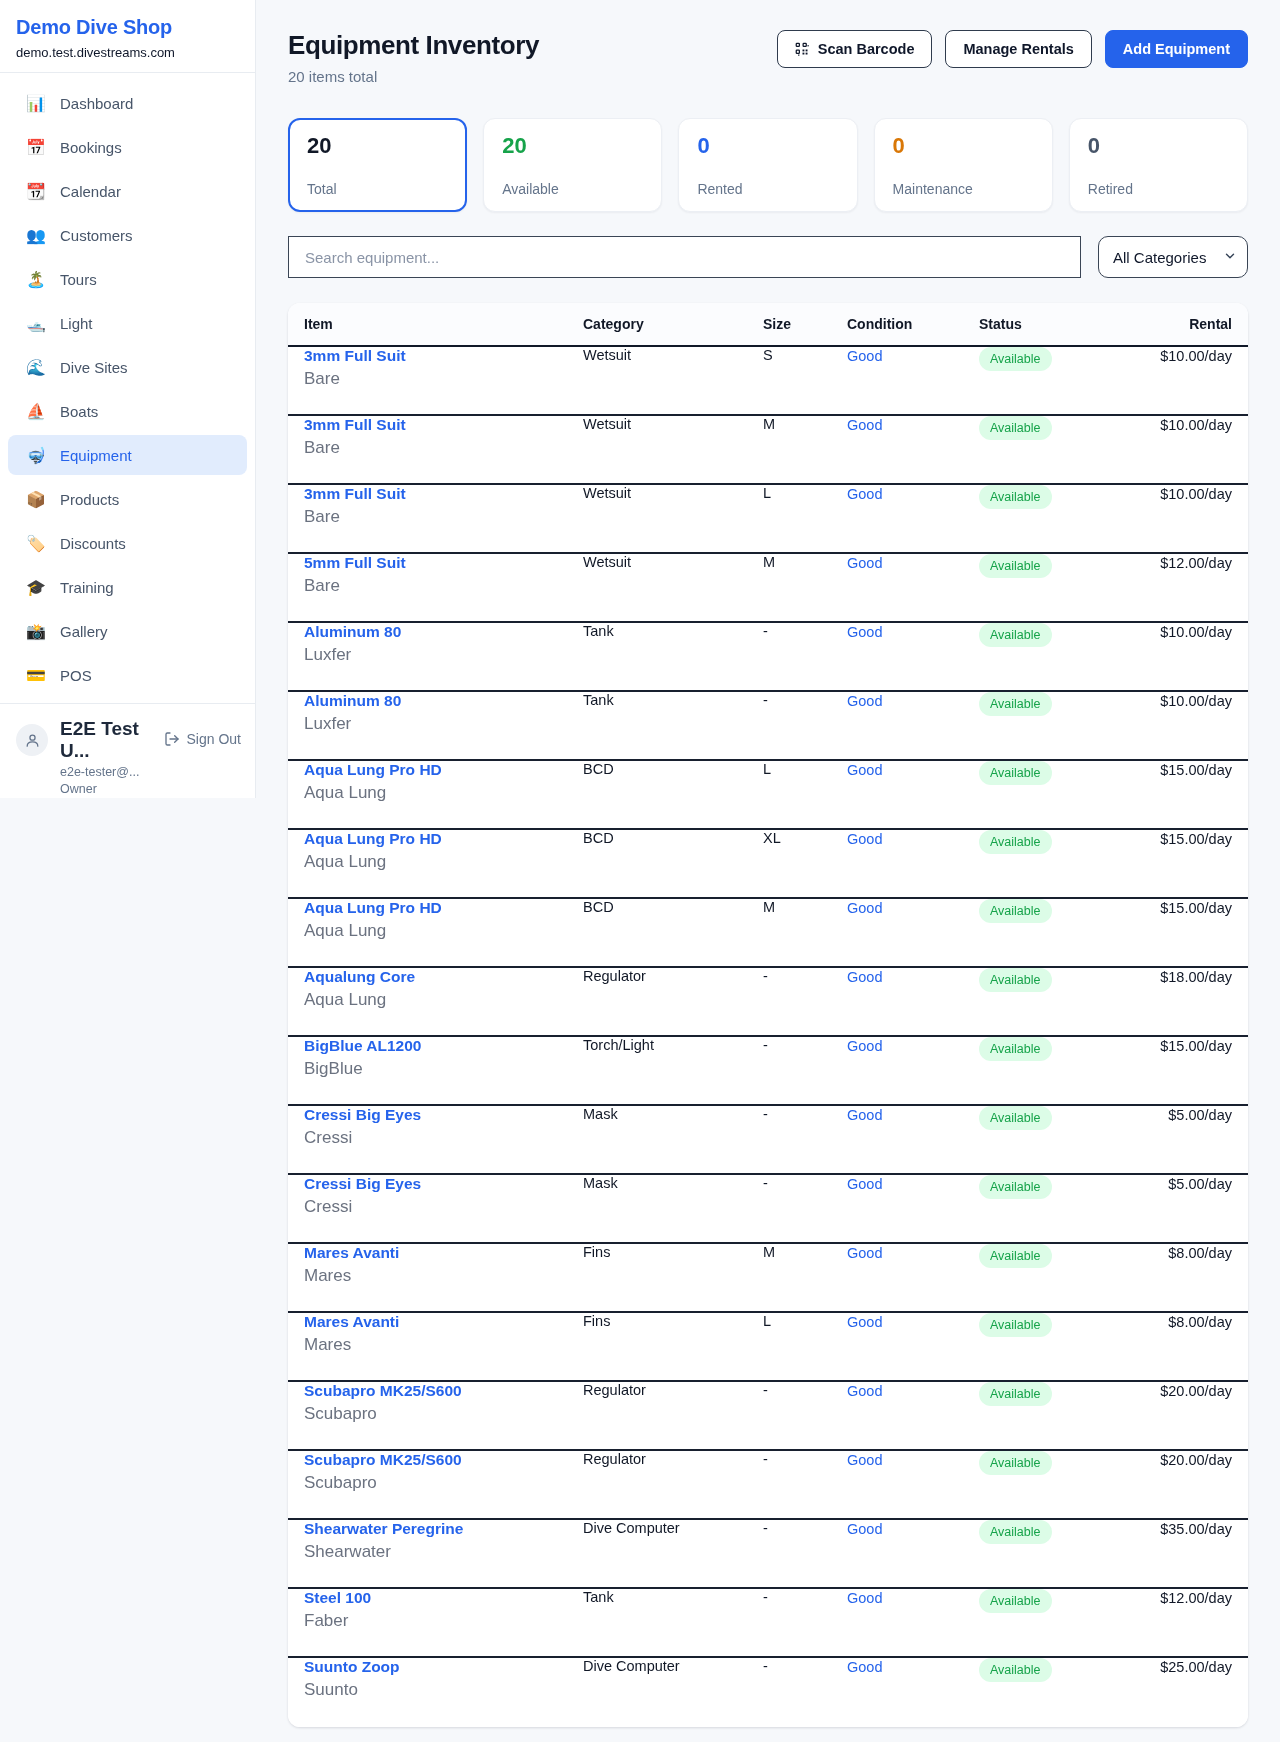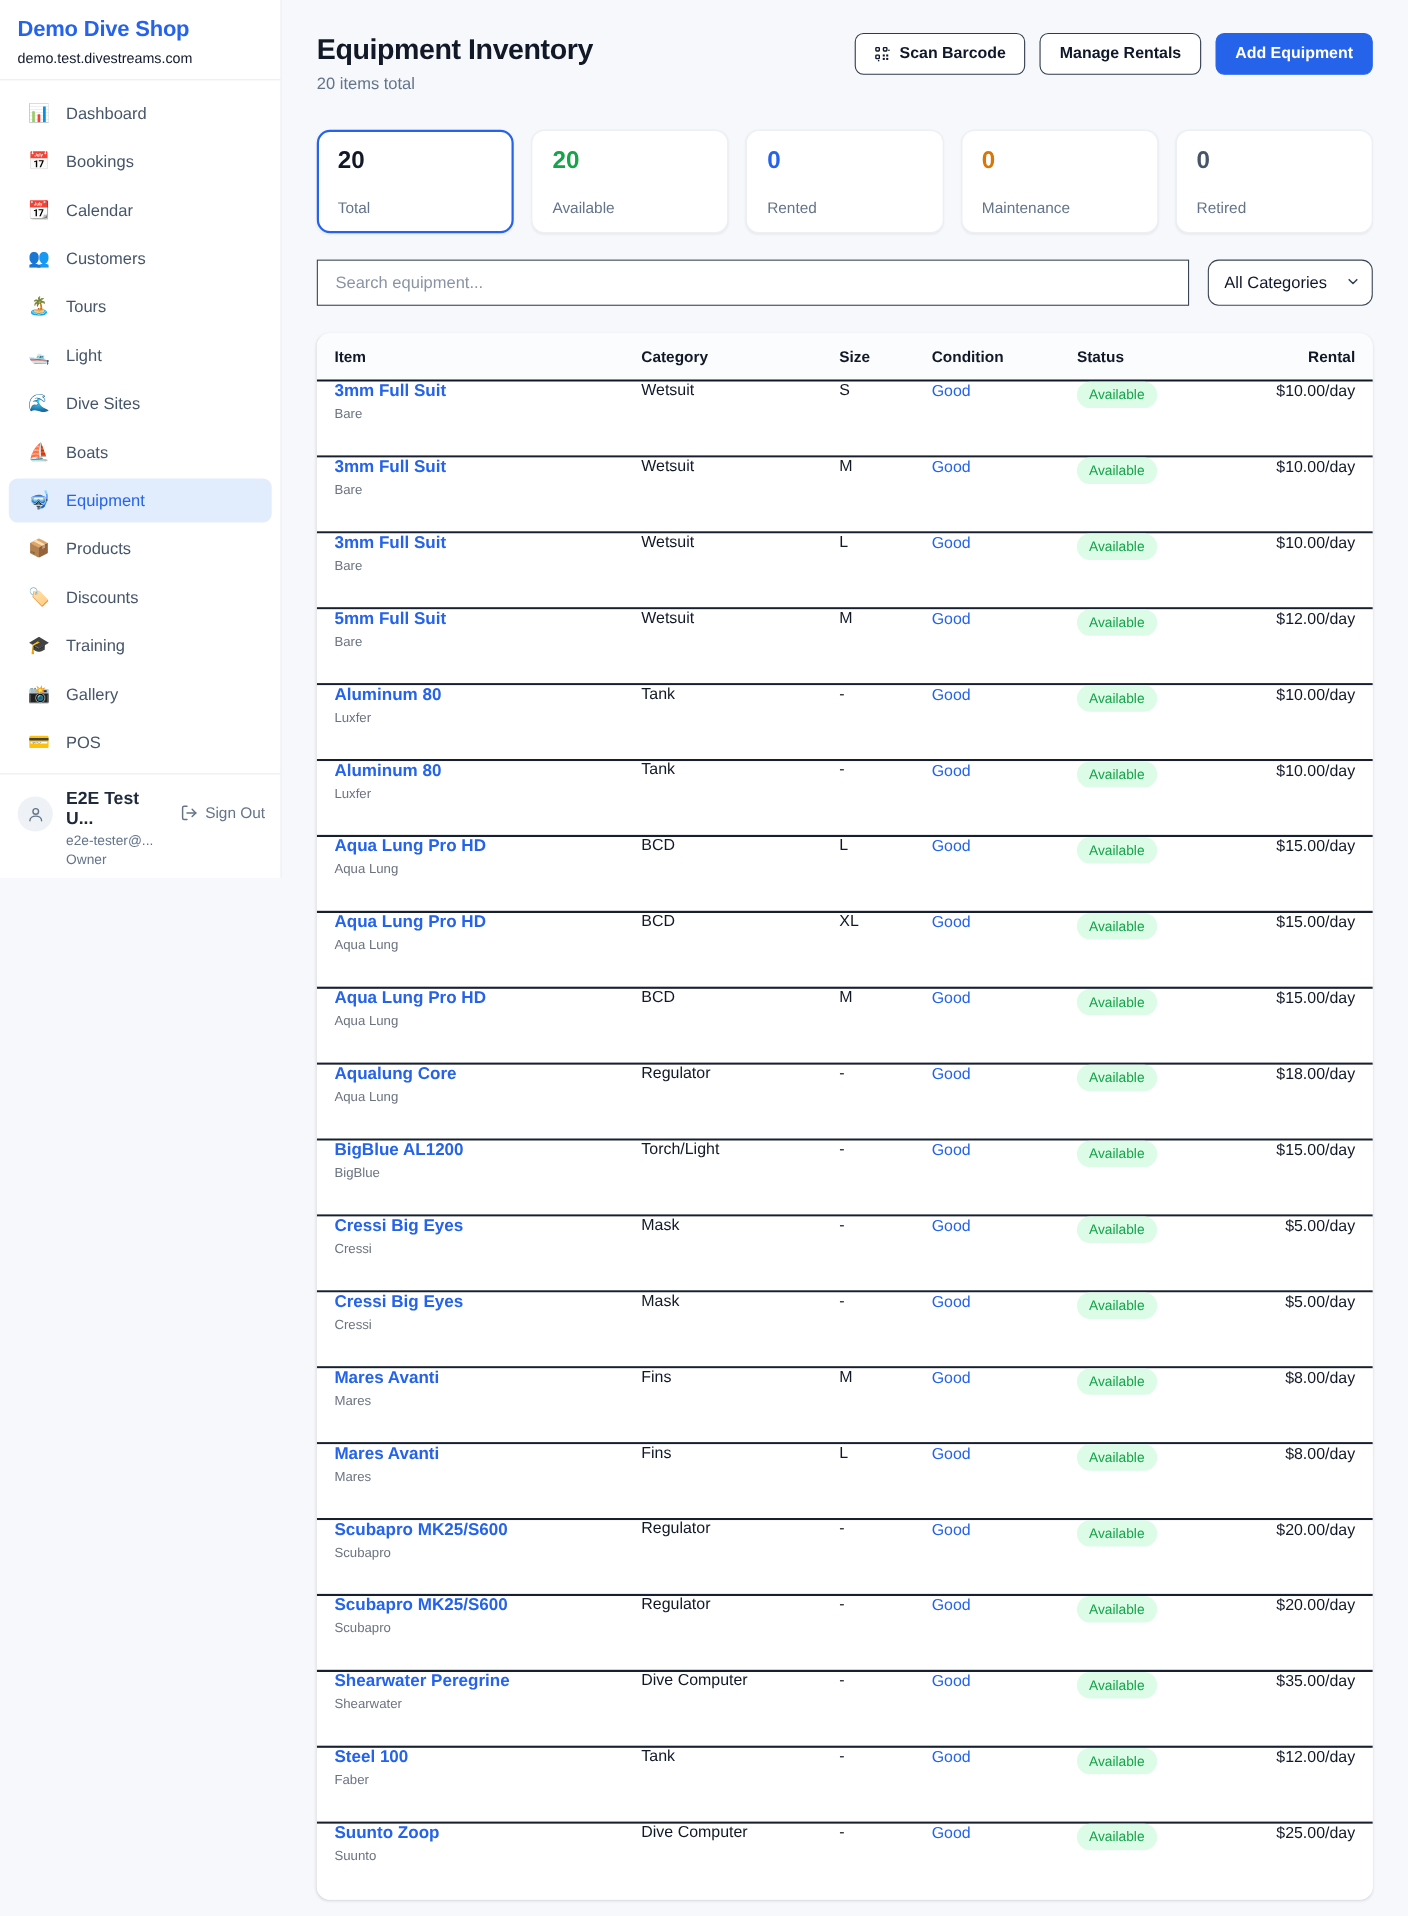--- a/index.html
+++ b/index.html
@@ -33,21 +33,21 @@
     border-top:1px solid #e8ecf1;
     padding:14px 14px 16px 16px;
     display:flex; align-items:flex-start; gap:12px;
   }
   .avatar {
     width:32px; height:32px; border-radius:50%; background:#eef1f5;
     display:flex; align-items:center; justify-content:center; flex:0 0 32px;
     color:#64748b; margin-top:6px;
   }
   .user-info { flex:1; min-width:0; }
-  .user-name { font-size:16px; font-weight:700; color:#1e293b; }
+  .user-name { font-size:19px; font-weight:700; color:#1e293b; }
   .user-email { font-size:12.5px; color:#64748b; margin-top:3px; }
   .user-role { font-size:12.5px; color:#64748b; margin-top:3px; }
   .signout {
     display:flex; align-items:center; gap:7px; margin-top:13px;
     font-size:14px; color:#64748b; cursor:pointer; white-space:nowrap;
   }
   
   .main { position:absolute; left:256px; top:0; width:1024px; padding:30px 32px 0; }
   .header-row { display:flex; justify-content:space-between; align-items:flex-start; margin-bottom:33px; }
   .page-title { font-size:26px; font-weight:800; letter-spacing:-0.4px; color:#111827; }
@@ -100,21 +100,21 @@
     border-bottom:2px solid #18202f; background:#fff;
   }
   .trow:last-child { border-bottom:none; }
   .col-item { width:279px; }
   .col-category { width:180px; }
   .col-size { width:84px; }
   .col-cond { width:132px; }
   .col-status { width:170px; }
   .col-rental { flex:1; text-align:right; }
   .item-name { font-size:15.5px; font-weight:600; color:#2563eb; cursor:pointer; }
-  .item-brand { font-size:12px; color:#6b7280; margin-top:4px; }
+  .item-brand { font-size:17px; color:#6b7280; margin-top:4px; }
   .cell-text { font-size:14.5px; color:#111827; }
   .good-link { font-size:14.5px; color:#2563eb; cursor:pointer; }
   .badge {
     display:inline-block; background:#dcfce7; color:#16a34a;
     font-size:12.5px; padding:5px 11px; border-radius:999px;
   }
   .rental-text { font-size:14.5px; color:#111827; }
   svg { display:block; }
 </style>
 </head>

